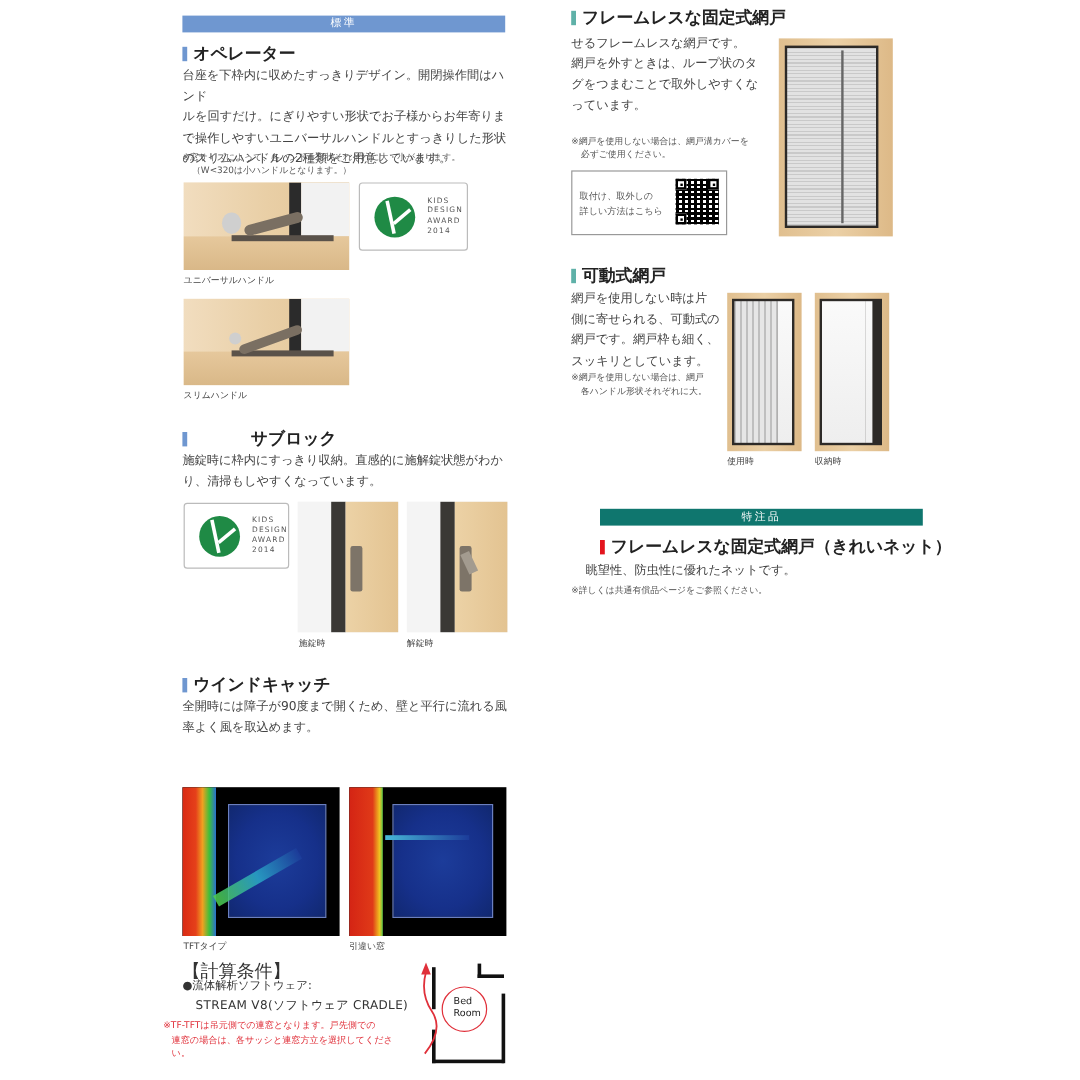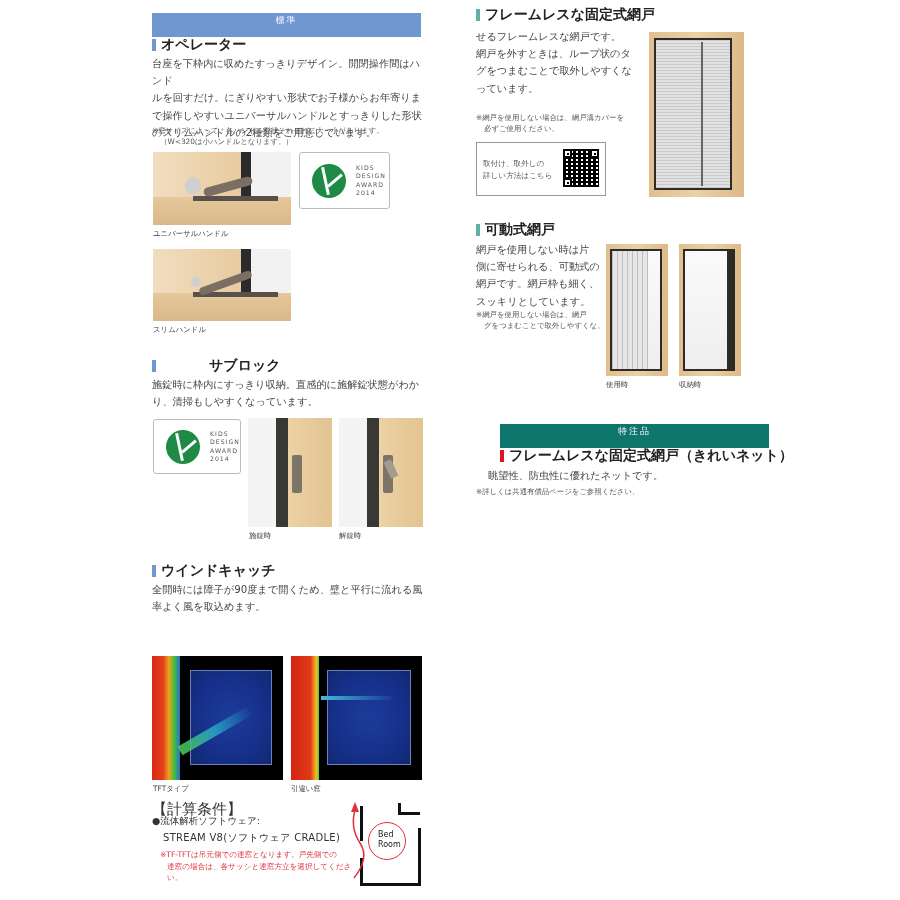--- a/index.html
+++ b/index.html
@@ -1,20 +1,20 @@
 <!DOCTYPE html>
 <html><head>
 <meta charset="utf-8">
 <style>
   * { box-sizing: border-box; margin: 0; padding: 0; }
   html, body { width: 900px; height: 900px; background: #ffffff; overflow: hidden; }
   body { font-family: "DejaVu Sans", "Liberation Sans", sans-serif; color: #333; position: relative; }
   .abs { position: absolute; }
 
-  .band { position: absolute; height: 24px; color: #fff; font-size: 9px; text-align: center; line-height: 14px; letter-spacing: 2px; }
+  .band { position: absolute; height: 14px; color: #fff; font-size: 9px; text-align: center; line-height: 14px; letter-spacing: 2px; }
   .band.blue { background: #6f97d0; }
   .band.red { background: #0f766e; margin-left: 24px; }
 
   .h { position: absolute; font-size: 14px; font-weight: bold; color: #222; display: flex; align-items: center; white-space: nowrap; }
   .h .mk { width: 4px; height: 12px; margin-right: 5px; flex: none; }
   .mk.blue { background: #6f97d0; }
   .mk.teal { background: #5fb1a8; }
   .mk.red { background: #e3141d; }
 
   .p { position: absolute; font-size: 10.2px; line-height: 17.2px; color: #444; }
@@ -146,21 +146,21 @@
   <div class="wall" style="width:28px; background:linear-gradient(90deg,#d42414 0%,#e03a18 70%,#f0c020 90%,#5dc84a 100%);"></div>
   <div class="room" style="left:36px; top:14px; width:84px; height:95px;"></div>
   <div class="abs" style="left:30px; top:40px; width:70px; height:4px; background:linear-gradient(90deg,#47b8d8,#1c3c9a);"></div>
 </div>
 <div class="cap" style="left:153px; top:784px;">TFTタイプ</div>
 <div class="cap" style="left:291px; top:784px;">引違い窓</div>
 
 <div class="abs" style="left:152px; top:800px; font-size:15px; color:#333;">【計算条件】</div>
 <div class="abs" style="left:152px; top:815px; font-size:9.5px; color:#333;">●流体解析ソフトウェア:</div>
 <div class="abs" style="left:163px; top:831px; font-size:10px; color:#333; letter-spacing:0.3px;">STREAM V8(ソフトウェア CRADLE)</div>
-<div class="rednote" style="left:160px; top:849px;">
+<div class="rednote" style="left:136px; top:849px;">
   <div>※TF-TFTは吊元側での連窓となります。戸先側での</div>
   <div style="padding-left:7px;">連窓の場合は、各サッシと連窓方立を選択してくださ</div>
   <div style="padding-left:7px;">い。</div>
 </div>
 
 <div class="abs" style="left:348px; top:798px; width:75px; height:92px;">
   <div class="abs" style="left:12px; top:8px; width:3px; height:35px; background:#111;"></div>
   <div class="abs" style="left:12px; top:60px; width:3px; height:28px; background:#111;"></div>
   <div class="abs" style="left:12px; top:85px; width:60px; height:3px; background:#111;"></div>
   <div class="abs" style="left:50px; top:5px; width:3px; height:12px; background:#111;"></div>
@@ -214,21 +214,21 @@
   <span>可動式網戸</span>
 </div>
 <div class="p" style="left:476px; top:241px; width:130px;">
   <div>網戸を使用しない時は片</div>
   <div>側に寄せられる、可動式の</div>
   <div>網戸です。網戸枠も細く、</div>
   <div>スッキリとしています。</div>
 </div>
 <div class="note" style="left:476px; top:309px;">
   <div>※網戸を使用しない場合は、網戸</div>
-  <div style="padding-left:8px;">グをつまむことで取外しやすくな。</div>
+  <div style="padding-left:8px;">各ハンドル形状それぞれに大。</div>
 </div>
 <div class="winframe" style="left:606px; top:244px; width:62px; height:132px;">
   <div class="wininner" style="left:4px; top:5px; width:52px; height:122px;"></div>
   <div class="mesh" style="left:6px; top:7px; width:36px; height:118px; background:repeating-linear-gradient(90deg,#bfbfbf 0 1px,#e6e6e6 1px 5px);"></div>
   <div class="glass" style="left:42px; top:7px; width:12px; height:118px;"></div>
 </div>
 <div class="winframe" style="left:679px; top:244px; width:62px; height:132px;">
   <div class="wininner" style="left:4px; top:5px; width:52px; height:122px;"></div>
   <div class="glass" style="left:6px; top:7px; width:36px; height:118px;"></div>
   <div class="glass" style="left:42px; top:7px; width:6px; height:118px;"></div>

